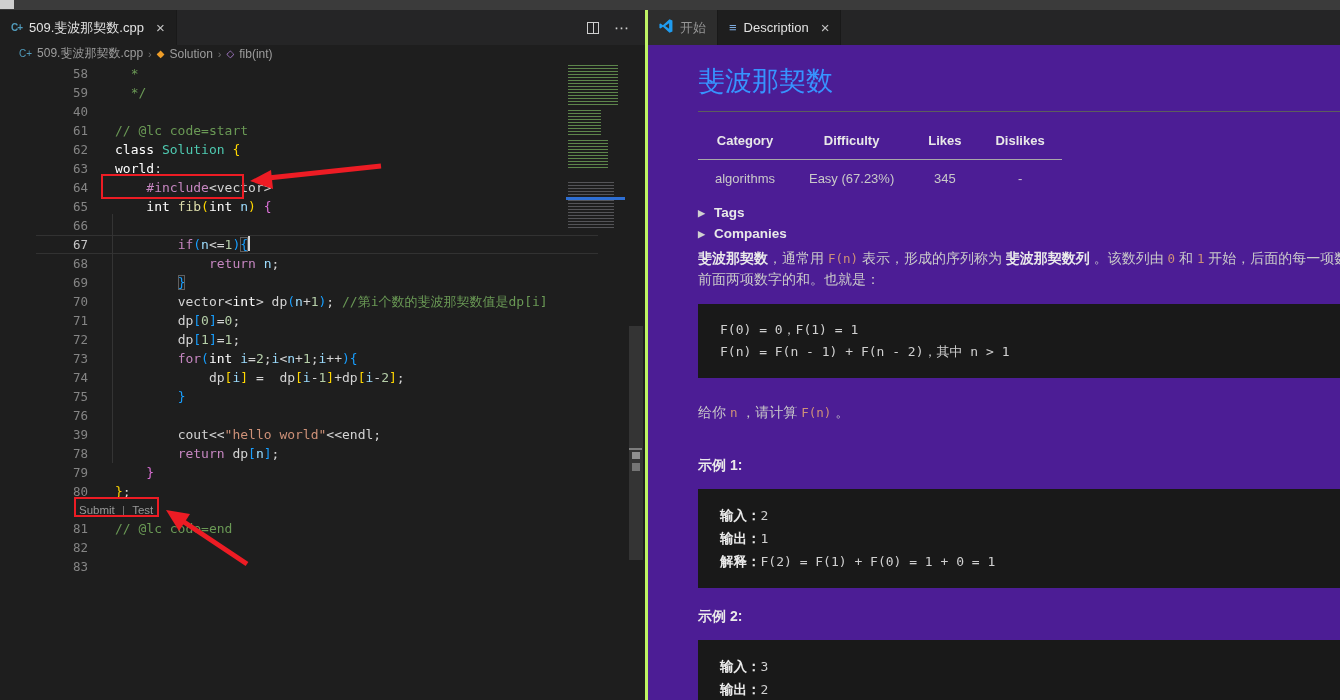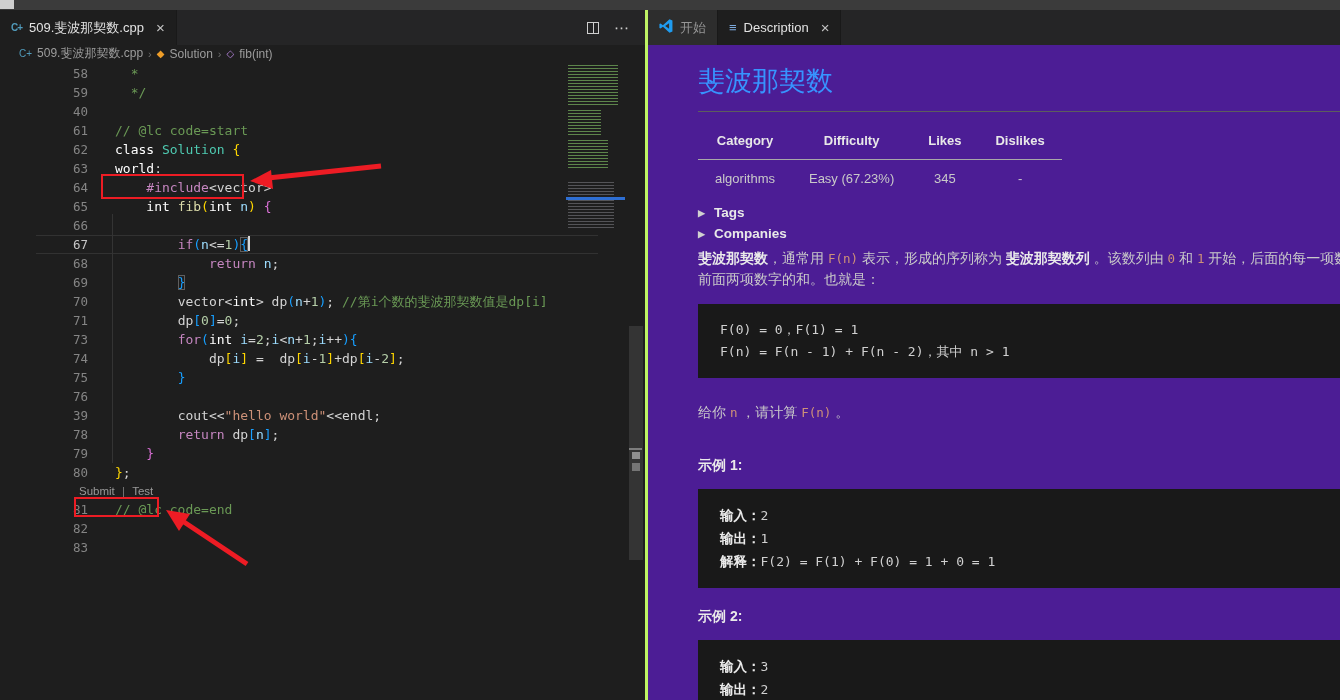--- a/index.html
+++ b/index.html
@@ -182,20 +182,24 @@
           </div>
           <div class="code-row">
             <span class="ln">70</span>
             <span class="code"><span class="c-plain">        </span><span class="c-plain">vector</span><span class="c-plain">&lt;</span><span class="c-kw">int</span><span class="c-plain">&gt;</span><span class="c-plain"> </span><span class="c-plain">dp</span><span class="c-b3">(</span><span class="c-var">n</span><span class="c-plain">+</span><span class="c-num">1</span><span class="c-b3">)</span><span class="c-plain">;</span><span class="c-plain"> </span><span class="c-comment">//第i个数的斐波那契数值是dp[i]</span></span>
           </div>
           <div class="code-row">
             <span class="ln">71</span>
             <span class="code"><span class="c-plain">        </span><span class="c-plain">dp</span><span class="c-b3">[</span><span class="c-num">0</span><span class="c-b3">]</span><span class="c-plain">=</span><span class="c-num">0</span><span class="c-plain">;</span></span>
           </div>
           <div class="code-row">
+            <span class="ln">72</span>
+            <span class="code"><span class="c-plain">        </span><span class="c-plain">dp</span><span class="c-b3">[</span><span class="c-num">1</span><span class="c-b3">]</span><span class="c-plain">=</span><span class="c-num">1</span><span class="c-plain">;</span></span>
+          </div>
+          <div class="code-row">
             <span class="ln">73</span>
             <span class="code"><span class="c-plain">        </span><span class="c-ctrl">for</span><span class="c-b3">(</span><span class="c-kw">int</span><span class="c-plain"> </span><span class="c-var">i</span><span class="c-plain">=</span><span class="c-num">2</span><span class="c-plain">;</span><span class="c-var">i</span><span class="c-plain">&lt;</span><span class="c-var">n</span><span class="c-plain">+</span><span class="c-num">1</span><span class="c-plain">;</span><span class="c-var">i</span><span class="c-plain">++</span><span class="c-b3">)</span><span class="c-b3">{</span></span>
           </div>
           <div class="code-row">
             <span class="ln">74</span>
             <span class="code"><span class="c-plain">            </span><span class="c-plain">dp</span><span class="c-b1">[</span><span class="c-var">i</span><span class="c-b1">]</span><span class="c-plain"> =  </span><span class="c-plain">dp</span><span class="c-b1">[</span><span class="c-var">i</span><span class="c-plain">-</span><span class="c-num">1</span><span class="c-b1">]</span><span class="c-plain">+</span><span class="c-plain">dp</span><span class="c-b1">[</span><span class="c-var">i</span><span class="c-plain">-</span><span class="c-num">2</span><span class="c-b1">]</span><span class="c-plain">;</span></span>
           </div>
           <div class="code-row">
             <span class="ln">75</span>
             <span class="code"><span class="c-plain">        </span><span class="c-b3">}</span></span>

